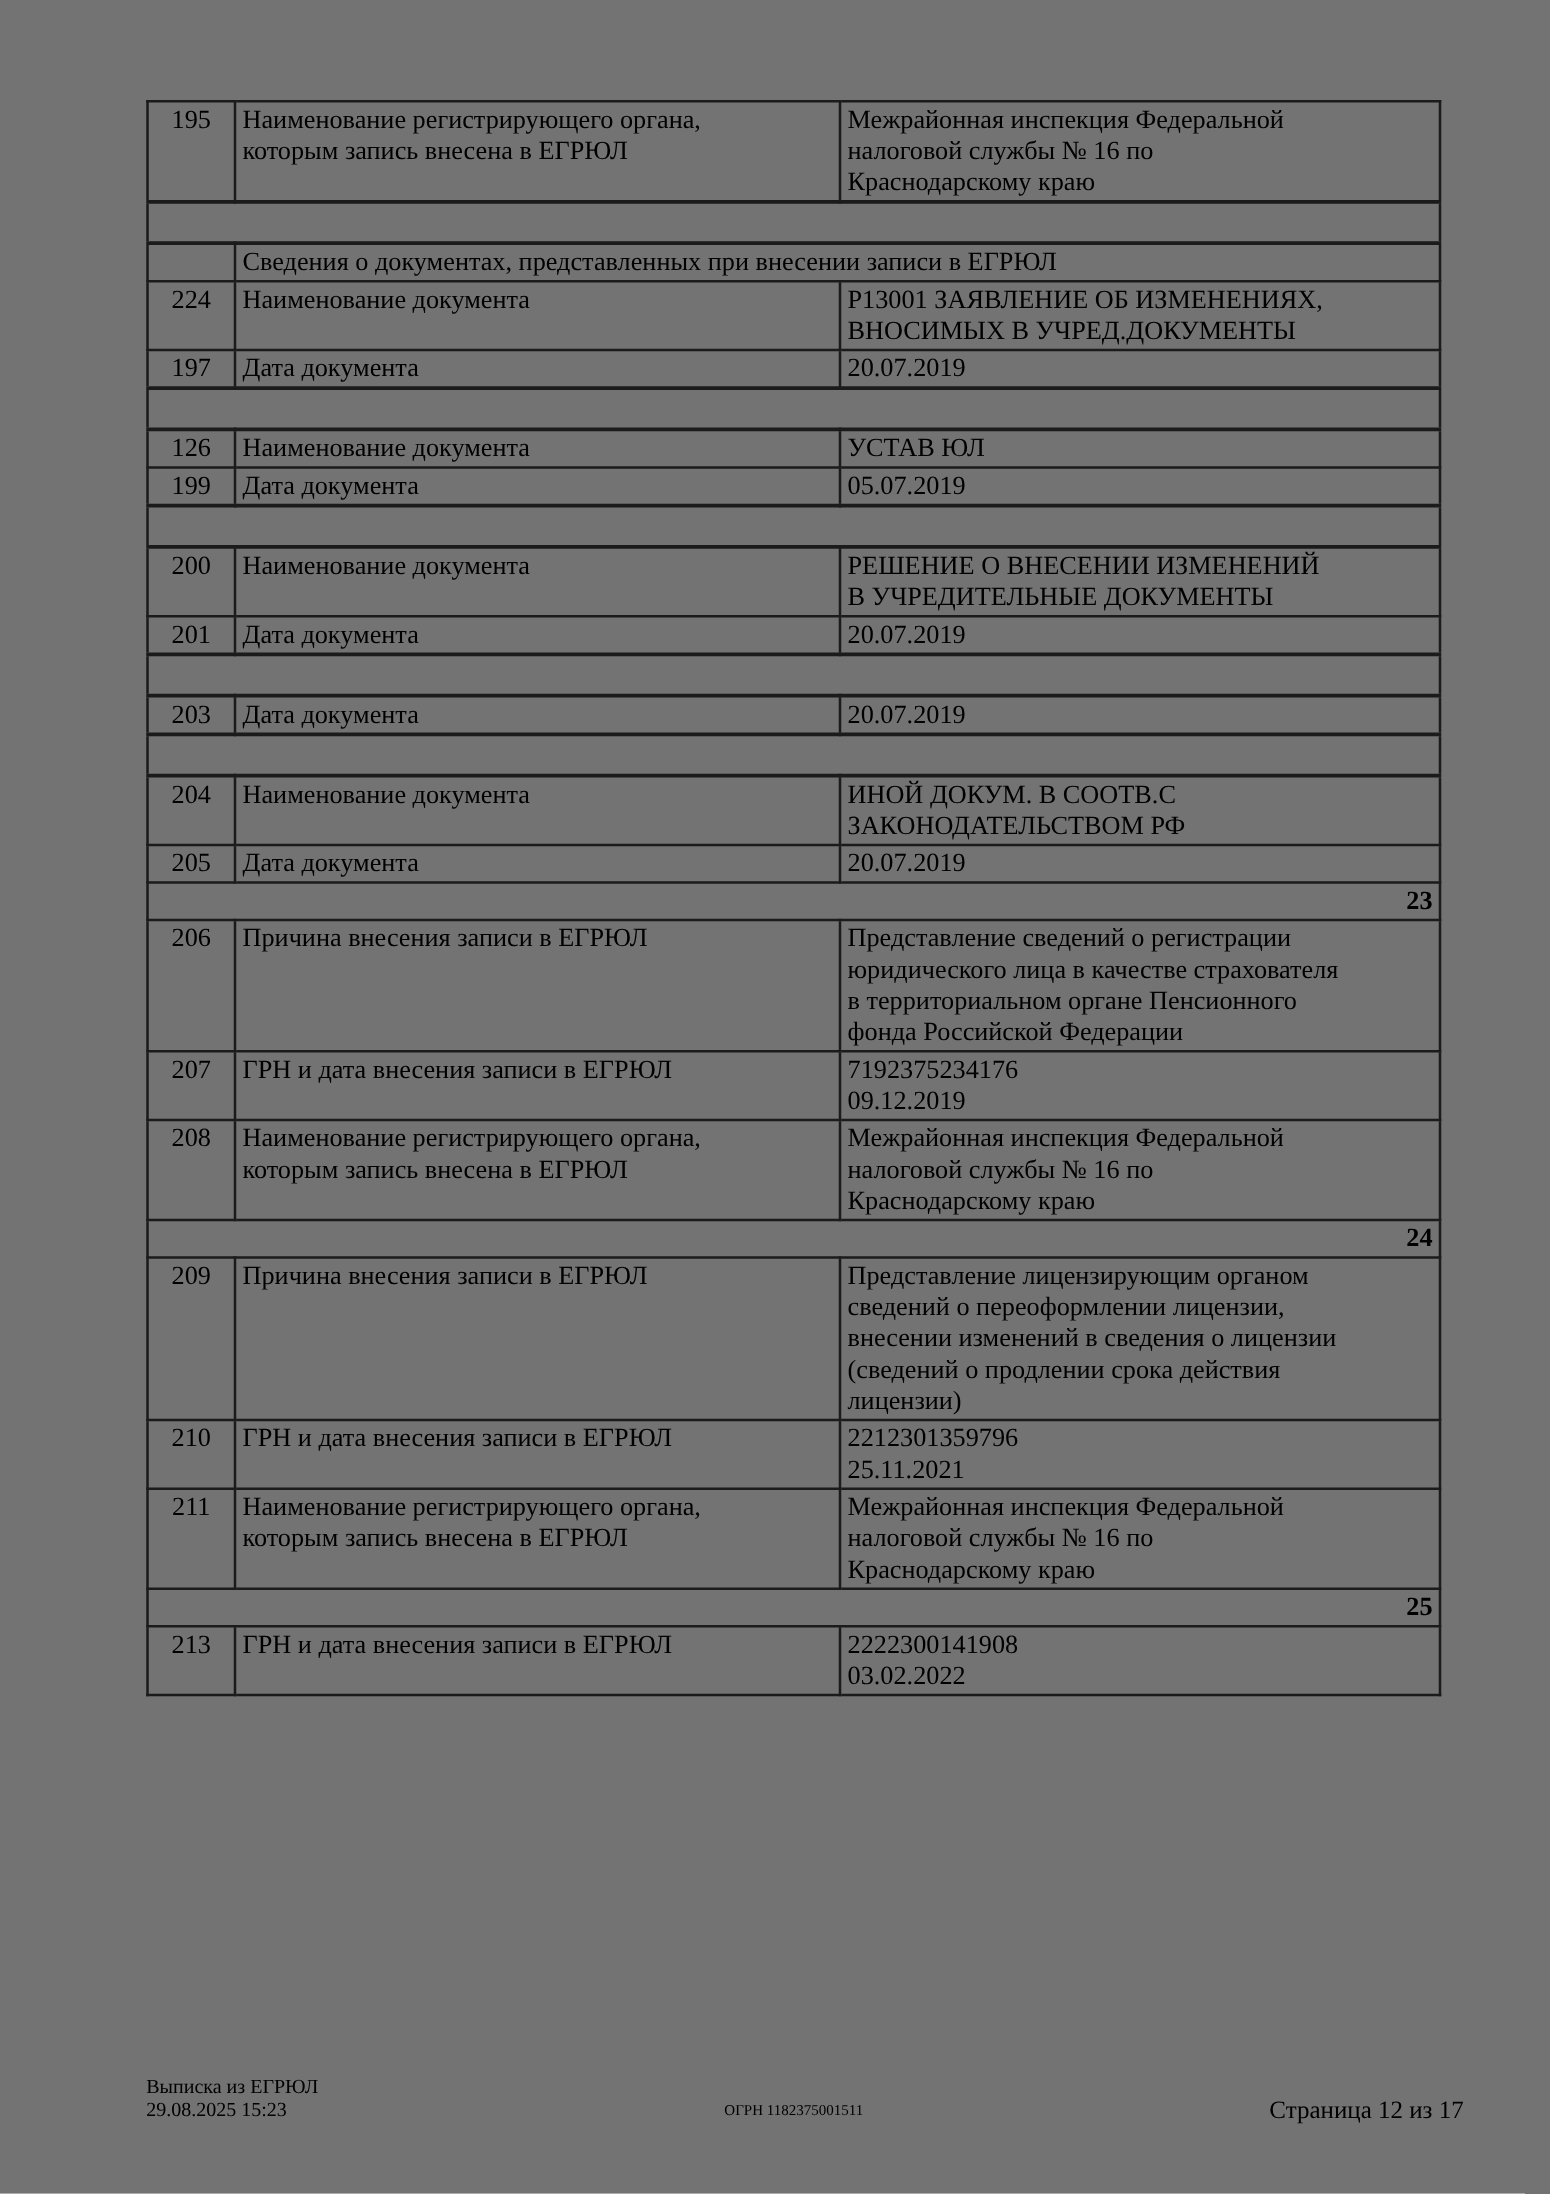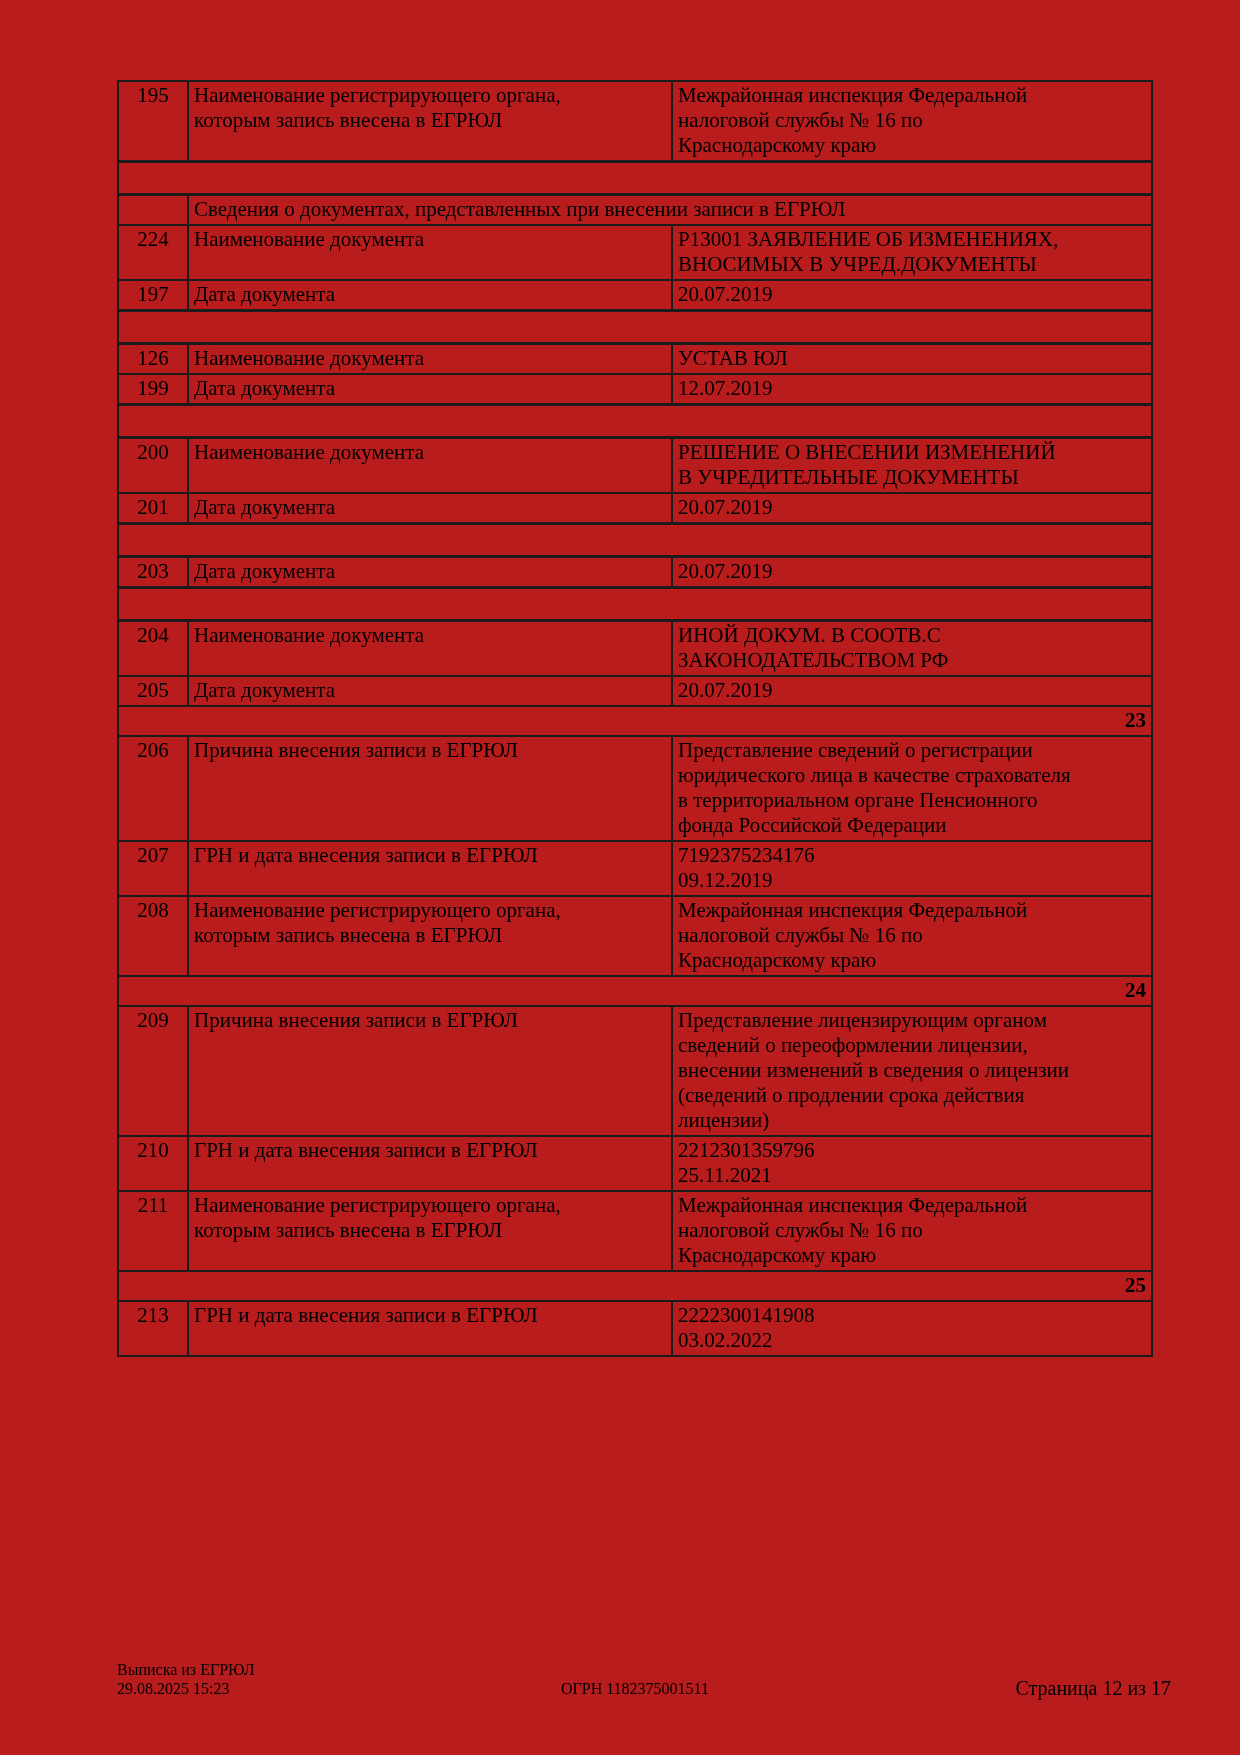--- a/index.html
+++ b/index.html
@@ -1,20 +1,20 @@
 <!DOCTYPE html>
 <html lang="ru"><head>
 <meta charset="utf-8">
 <style>
   html, body { margin: 0; padding: 0; background: #ffffff; }
   .page {
     position: relative;
     width: 1240px;
     height: 1755px;
-    background: #b91c1c;
+    background: #737373;
     font-family: "Liberation Serif", "DejaVu Serif", serif;
     color: #000;
     overflow: hidden;
   }
   table.doc-table {
     position: absolute;
     left: 117px;
     top: 80px;
     width: 1034px;
     border-collapse: collapse;
@@ -53,21 +53,21 @@
     font-size: 16px;
     line-height: 19px;
   }
   .footer-left .f-title { font-weight: normal; }
   .footer-center {
     position: absolute;
     left: 117px;
     width: 1036px;
     top: 1679px;
     text-align: center;
-    font-size: 16px;
+    font-size: 12px;
     line-height: 19px;
   }
   .footer-right {
     position: absolute;
     right: 69px;
     top: 1679px;
     font-size: 20px;
     line-height: 19px;
   }
 </style>
@@ -113,21 +113,21 @@
     <td colspan="3"></td>
   </tr>
         <tr class="r-field">
     <td class="c-num">126</td>
     <td class="c-label">Наименование документа</td>
     <td class="c-value">УСТАВ ЮЛ</td>
   </tr>
         <tr class="r-field">
     <td class="c-num">199</td>
     <td class="c-label">Дата документа</td>
-    <td class="c-value">12.07.2019</td>
+    <td class="c-value">05.07.2019</td>
   </tr>
         <tr class="r-spacer">
     <td colspan="3"></td>
   </tr>
         <tr class="r-field">
     <td class="c-num">200</td>
     <td class="c-label">Наименование документа</td>
     <td class="c-value">РЕШЕНИЕ О ВНЕСЕНИИ ИЗМЕНЕНИЙ
 В УЧРЕДИТЕЛЬНЫЕ ДОКУМЕНТЫ</td>
   </tr>

